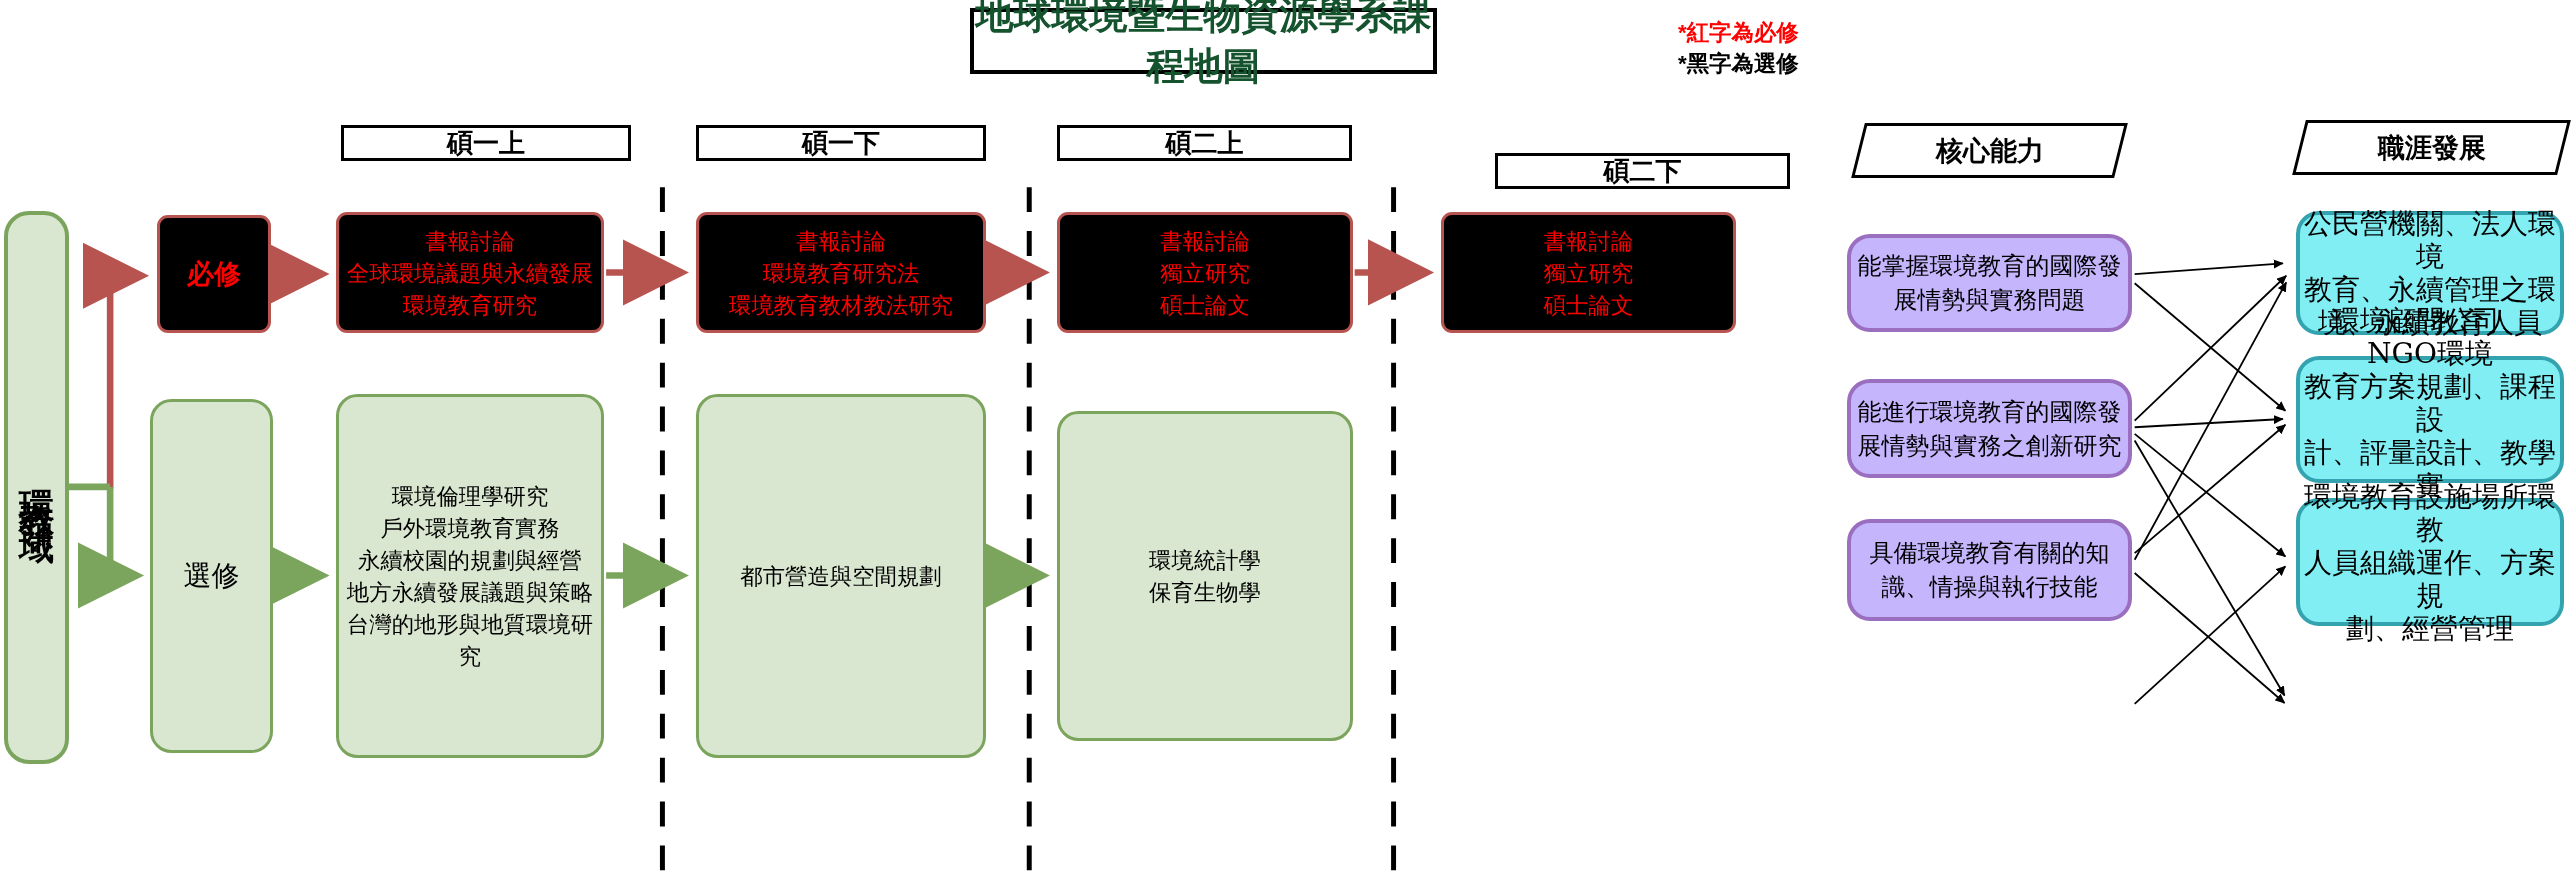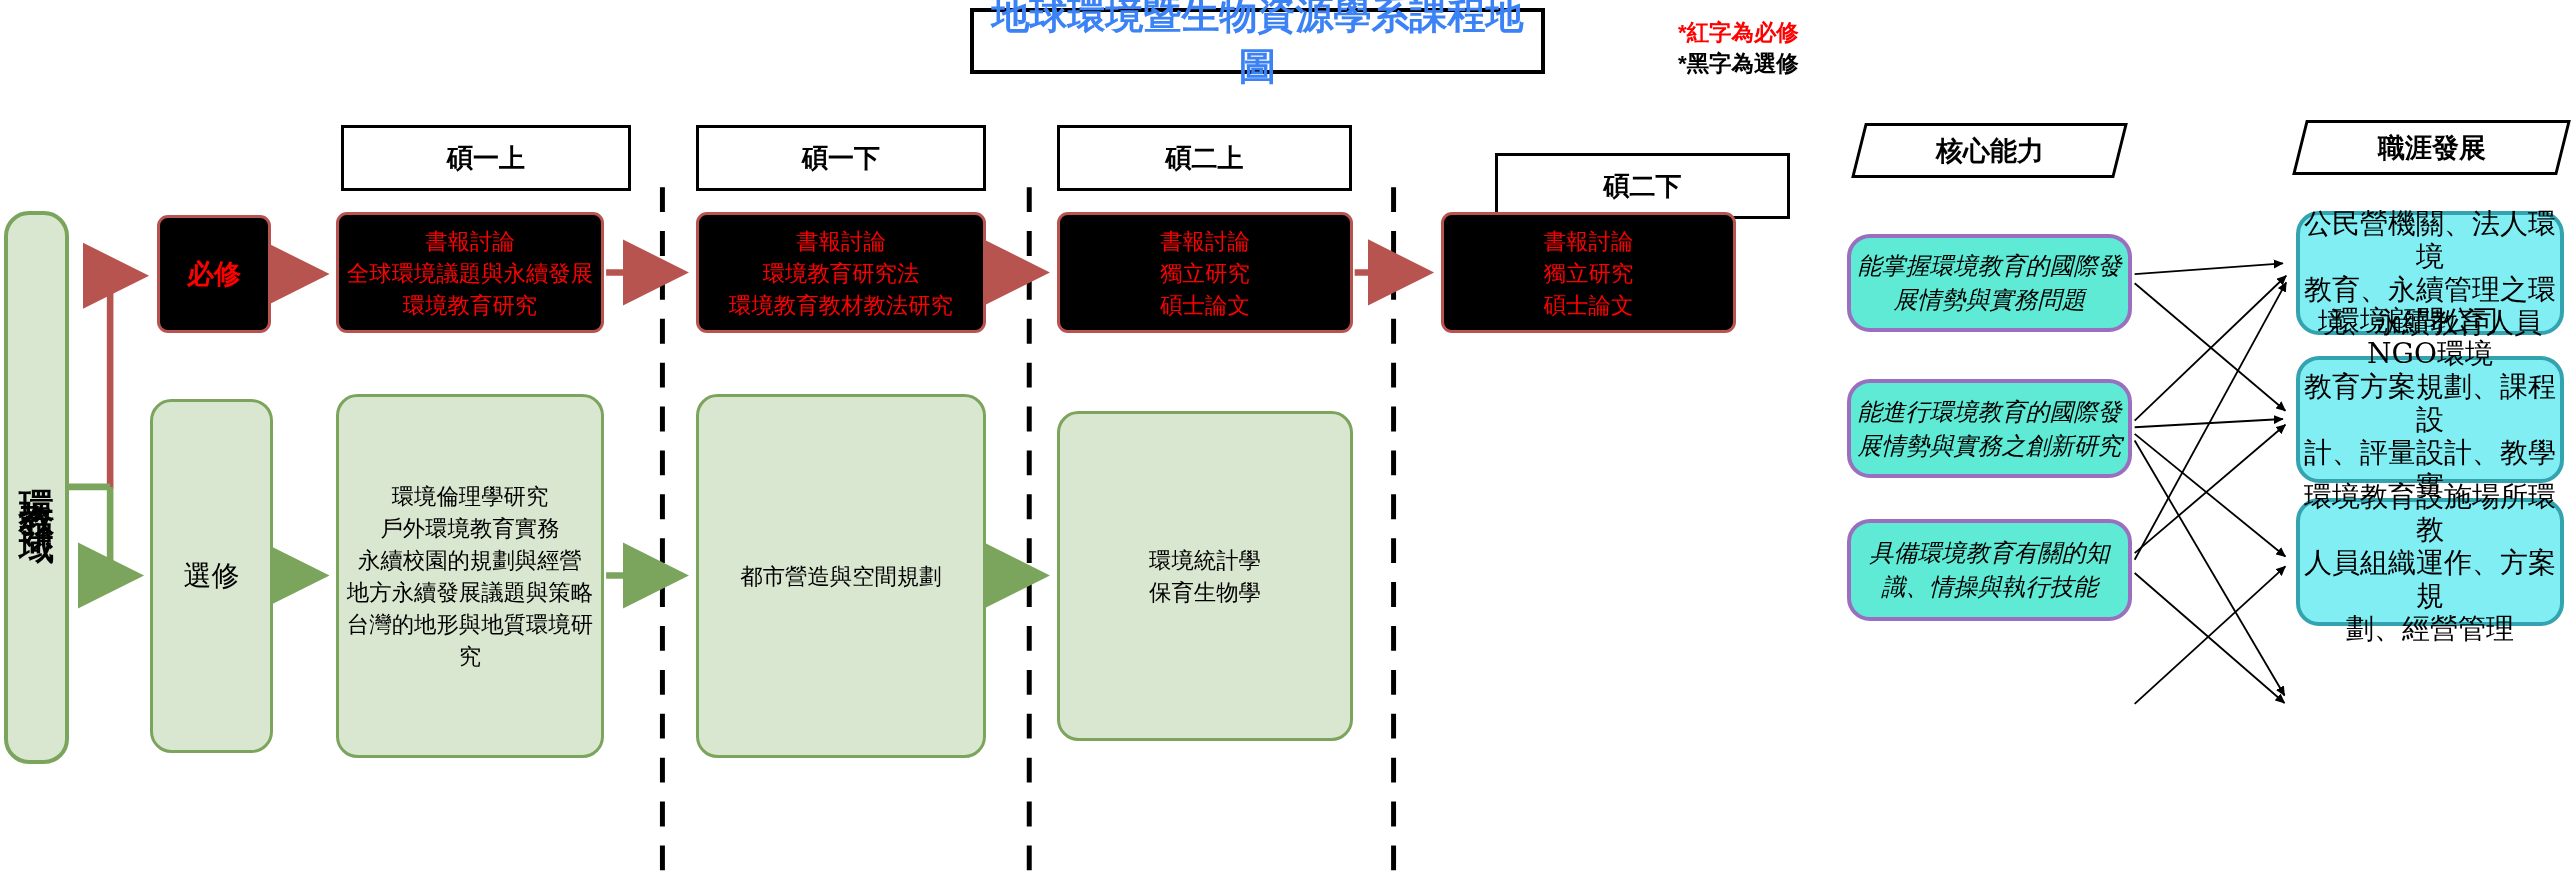--- a/index.html
+++ b/index.html
@@ -3,27 +3,27 @@
 <meta charset="utf-8">
 <style>
   html,body{margin:0;padding:0;background:#ffffff;}
   #canvas{position:relative;width:2576px;height:891px;background:#fff;overflow:hidden;
           font-family:"Liberation Sans",sans-serif;}
   .abs{position:absolute;box-sizing:border-box;}
   .serif{font-family:"DejaVu Serif","Liberation Serif",serif;}
   .center{display:flex;align-items:center;justify-content:center;text-align:center;}
   .pre{white-space:pre-line;}
 
-  #title-box{left:970px;top:8.3px;width:575px;height:66px;border:4.1px solid #000;
-             font-size:38px;font-weight:bold;color:#3b82f6;}
+  #title-box{left:970px;top:8.3px;width:467px;height:66px;border:4.1px solid #000;
+             font-size:38px;font-weight:bold;color:#14532d;}
   .legend-line{left:1678px;width:215px;height:28px;font-size:22.4px;font-weight:bold;text-align:left;}
   #legend-red{top:16.6px;color:#ff0000;}
   #legend-black{top:48px;color:#000;}
 
-  .sem-header{top:125px;height:66px;border:3.3px solid #000;background:#fff;
+  .sem-header{top:125px;height:36px;border:3.3px solid #000;background:#fff;
               font-size:26px;font-weight:bold;color:#000;}
 
   #domain-box{left:4.1px;top:211px;width:65px;height:553px;background:#d9e7d0;border:4.1px solid #7ba45c;
               border-radius:25px;flex-direction:column;font-size:35px;font-weight:bold;color:#000;
               line-height:48px;}
 
   .rbox{background:#000000;border:3.3px solid #b85450;border-radius:11px;color:#ff0000;}
   .gbox{background:#d9e7d0;border:3.3px solid #7ba45c;border-radius:21.5px;color:#000;}
   .course{font-size:22.4px;line-height:32px;}
 
@@ -38,22 +38,22 @@
   #ele-0{left:336px;top:394px;width:268px;height:364px;}
   #ele-1{left:696px;top:394px;width:290px;height:364px;}
   #ele-2{left:1057px;top:411px;width:296px;height:330px;}
 
   .skew-header{border:3.3px solid #000;background:#fff;transform:skewX(-14deg);
                font-size:27px;font-weight:bold;color:#000;}
   .skew-inner{transform:skewX(14deg);}
   #core-header{left:1858px;top:123px;width:263px;height:55px;}
   #career-header{left:2299px;top:120px;width:265px;height:55px;}
 
-  .pbox{background:#5eead4;border:4.1px solid #9a6fc0;border-radius:23px;color:#000;
-        font-size:24px;line-height:34px;left:1847px;width:285px;font-style:italic;}
+  .pbox{background:#c4b5fd;border:4.1px solid #9a6fc0;border-radius:23px;color:#000;
+        font-size:24px;line-height:34px;left:1847px;width:285px;}
   #core-0{top:234px;height:98px;}
   #core-1{top:379px;height:99px;}
   #core-2{top:519px;height:102px;}
   #core-3{top:658px;height:99px;}
 
   .cbox{background:#80eef2;border:4.1px solid #33a3b0;border-radius:23px;color:#000;
         font-size:28px;line-height:33px;left:2296px;width:268px;}
   #career-0{top:211px;height:124px;}
   #career-1{top:356px;height:127px;}
   #career-2{top:498px;height:128px;}

